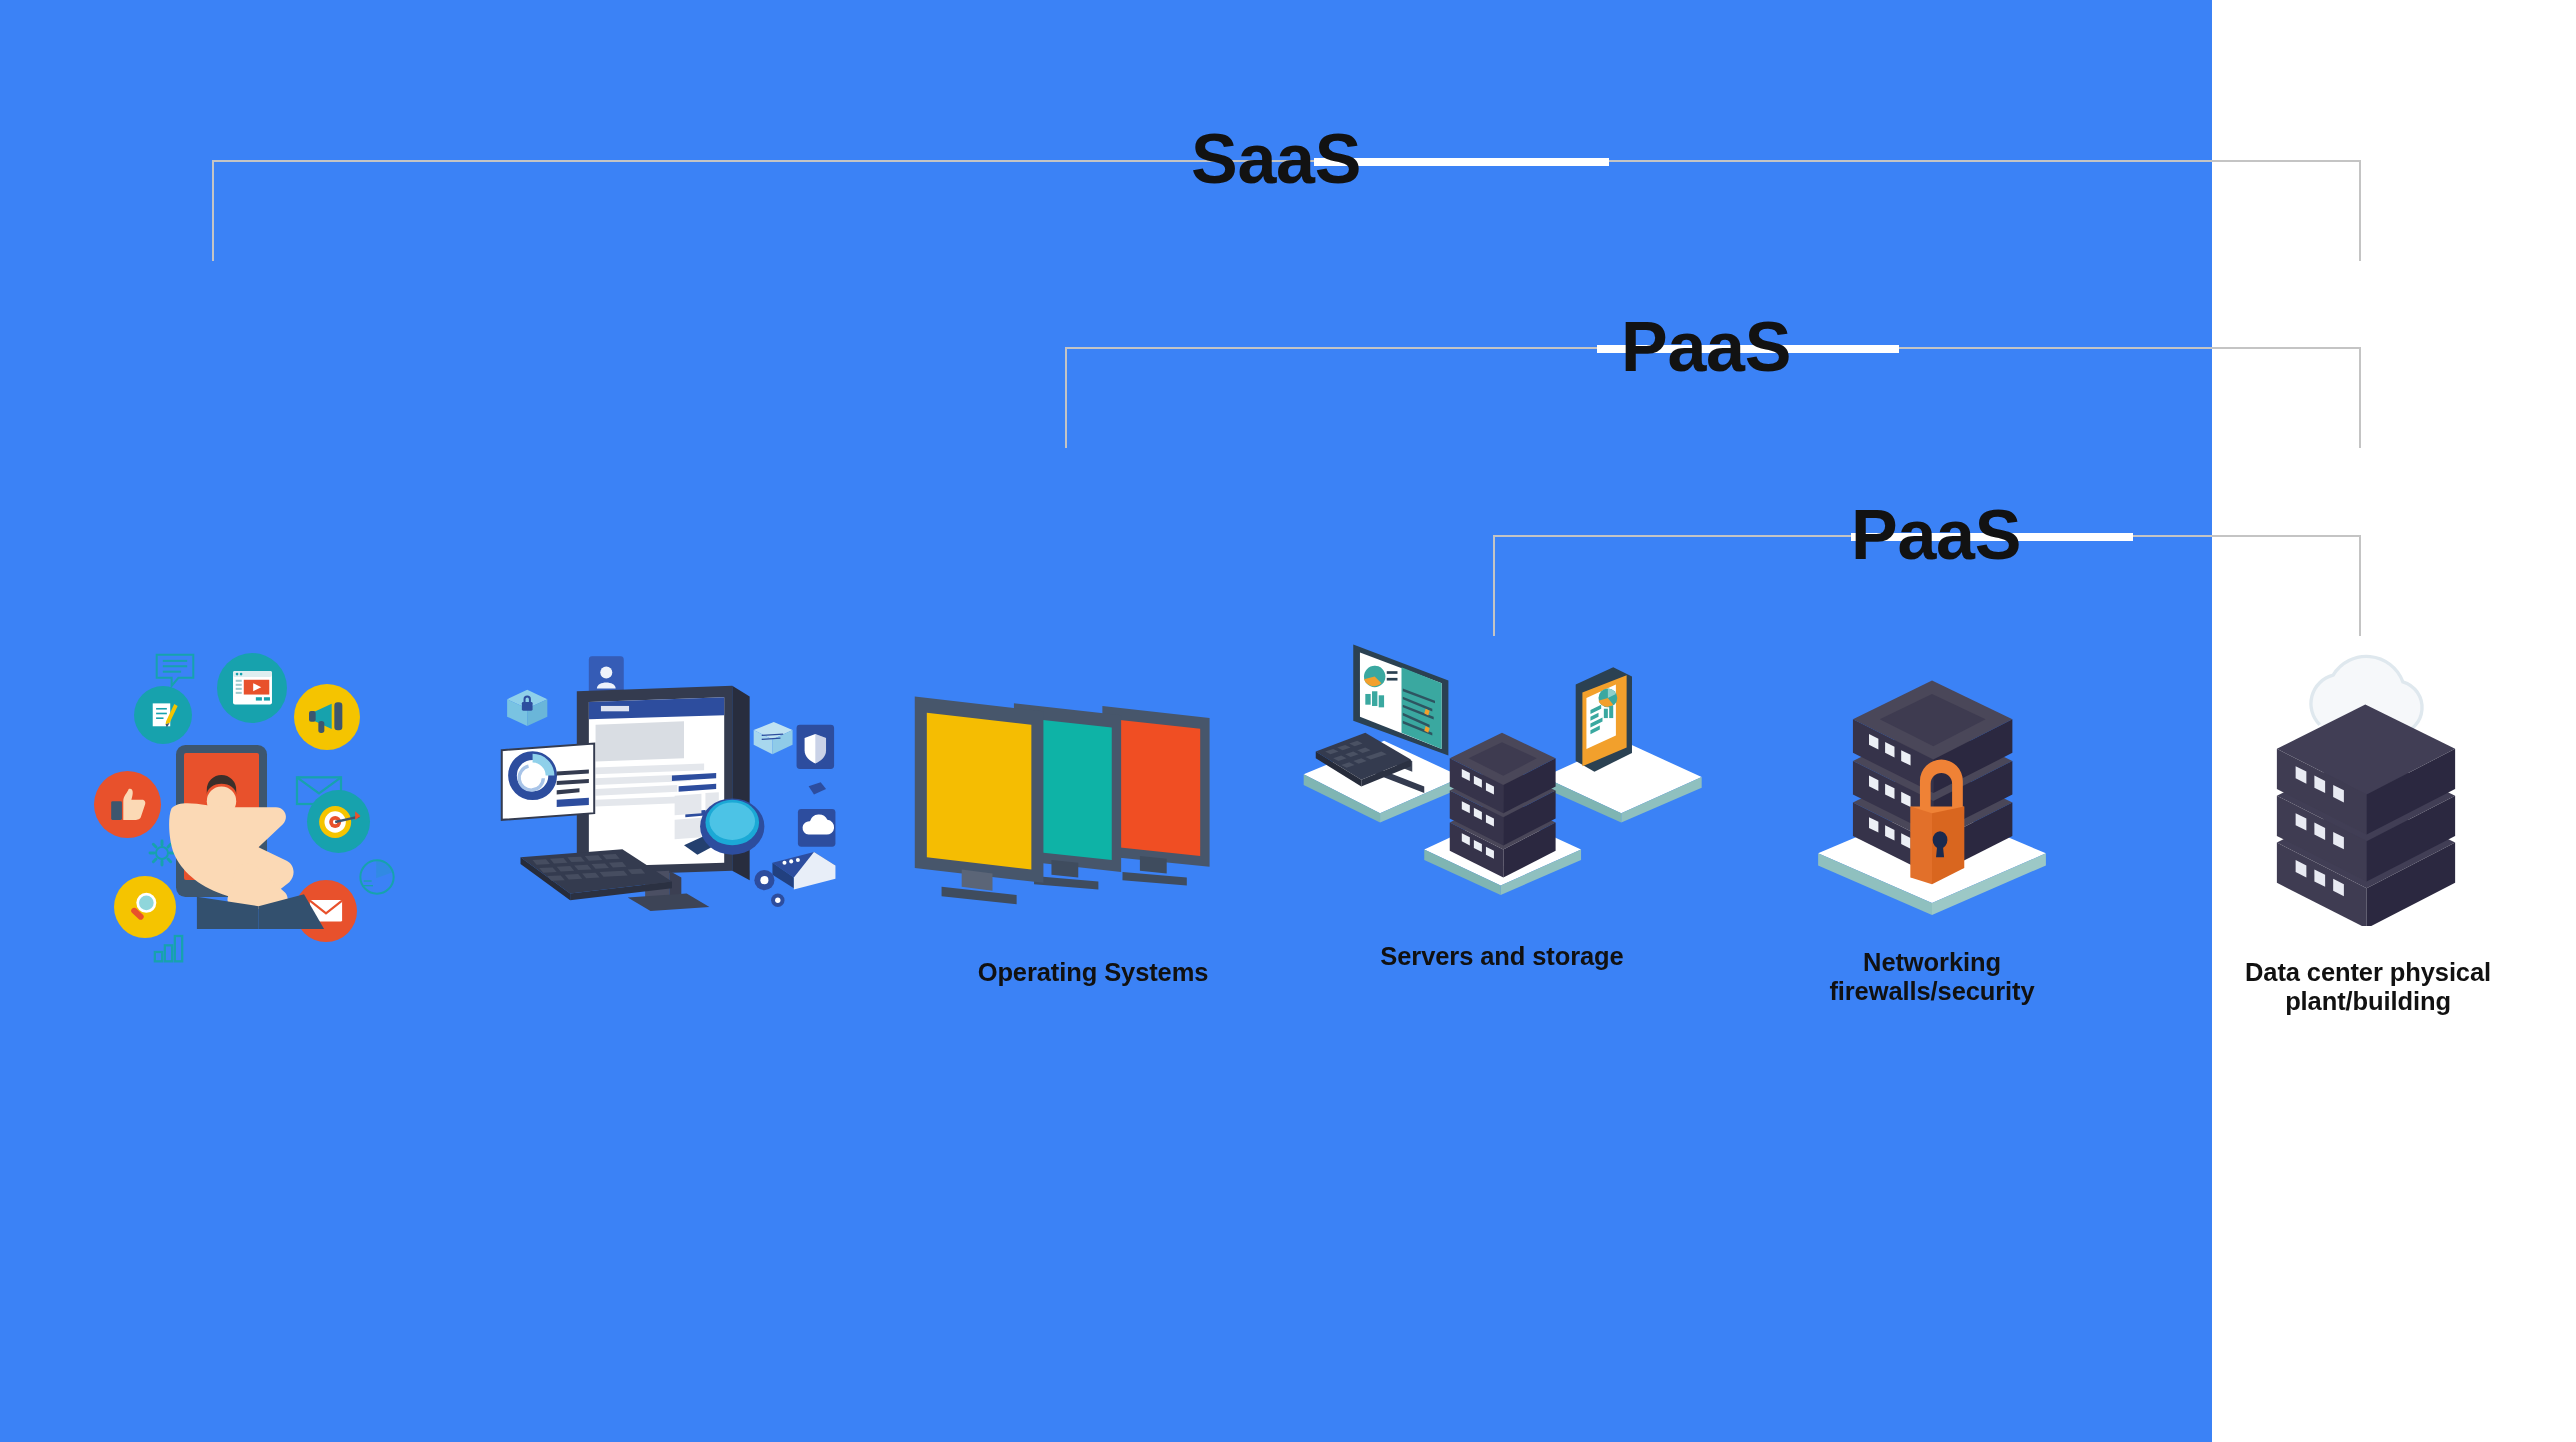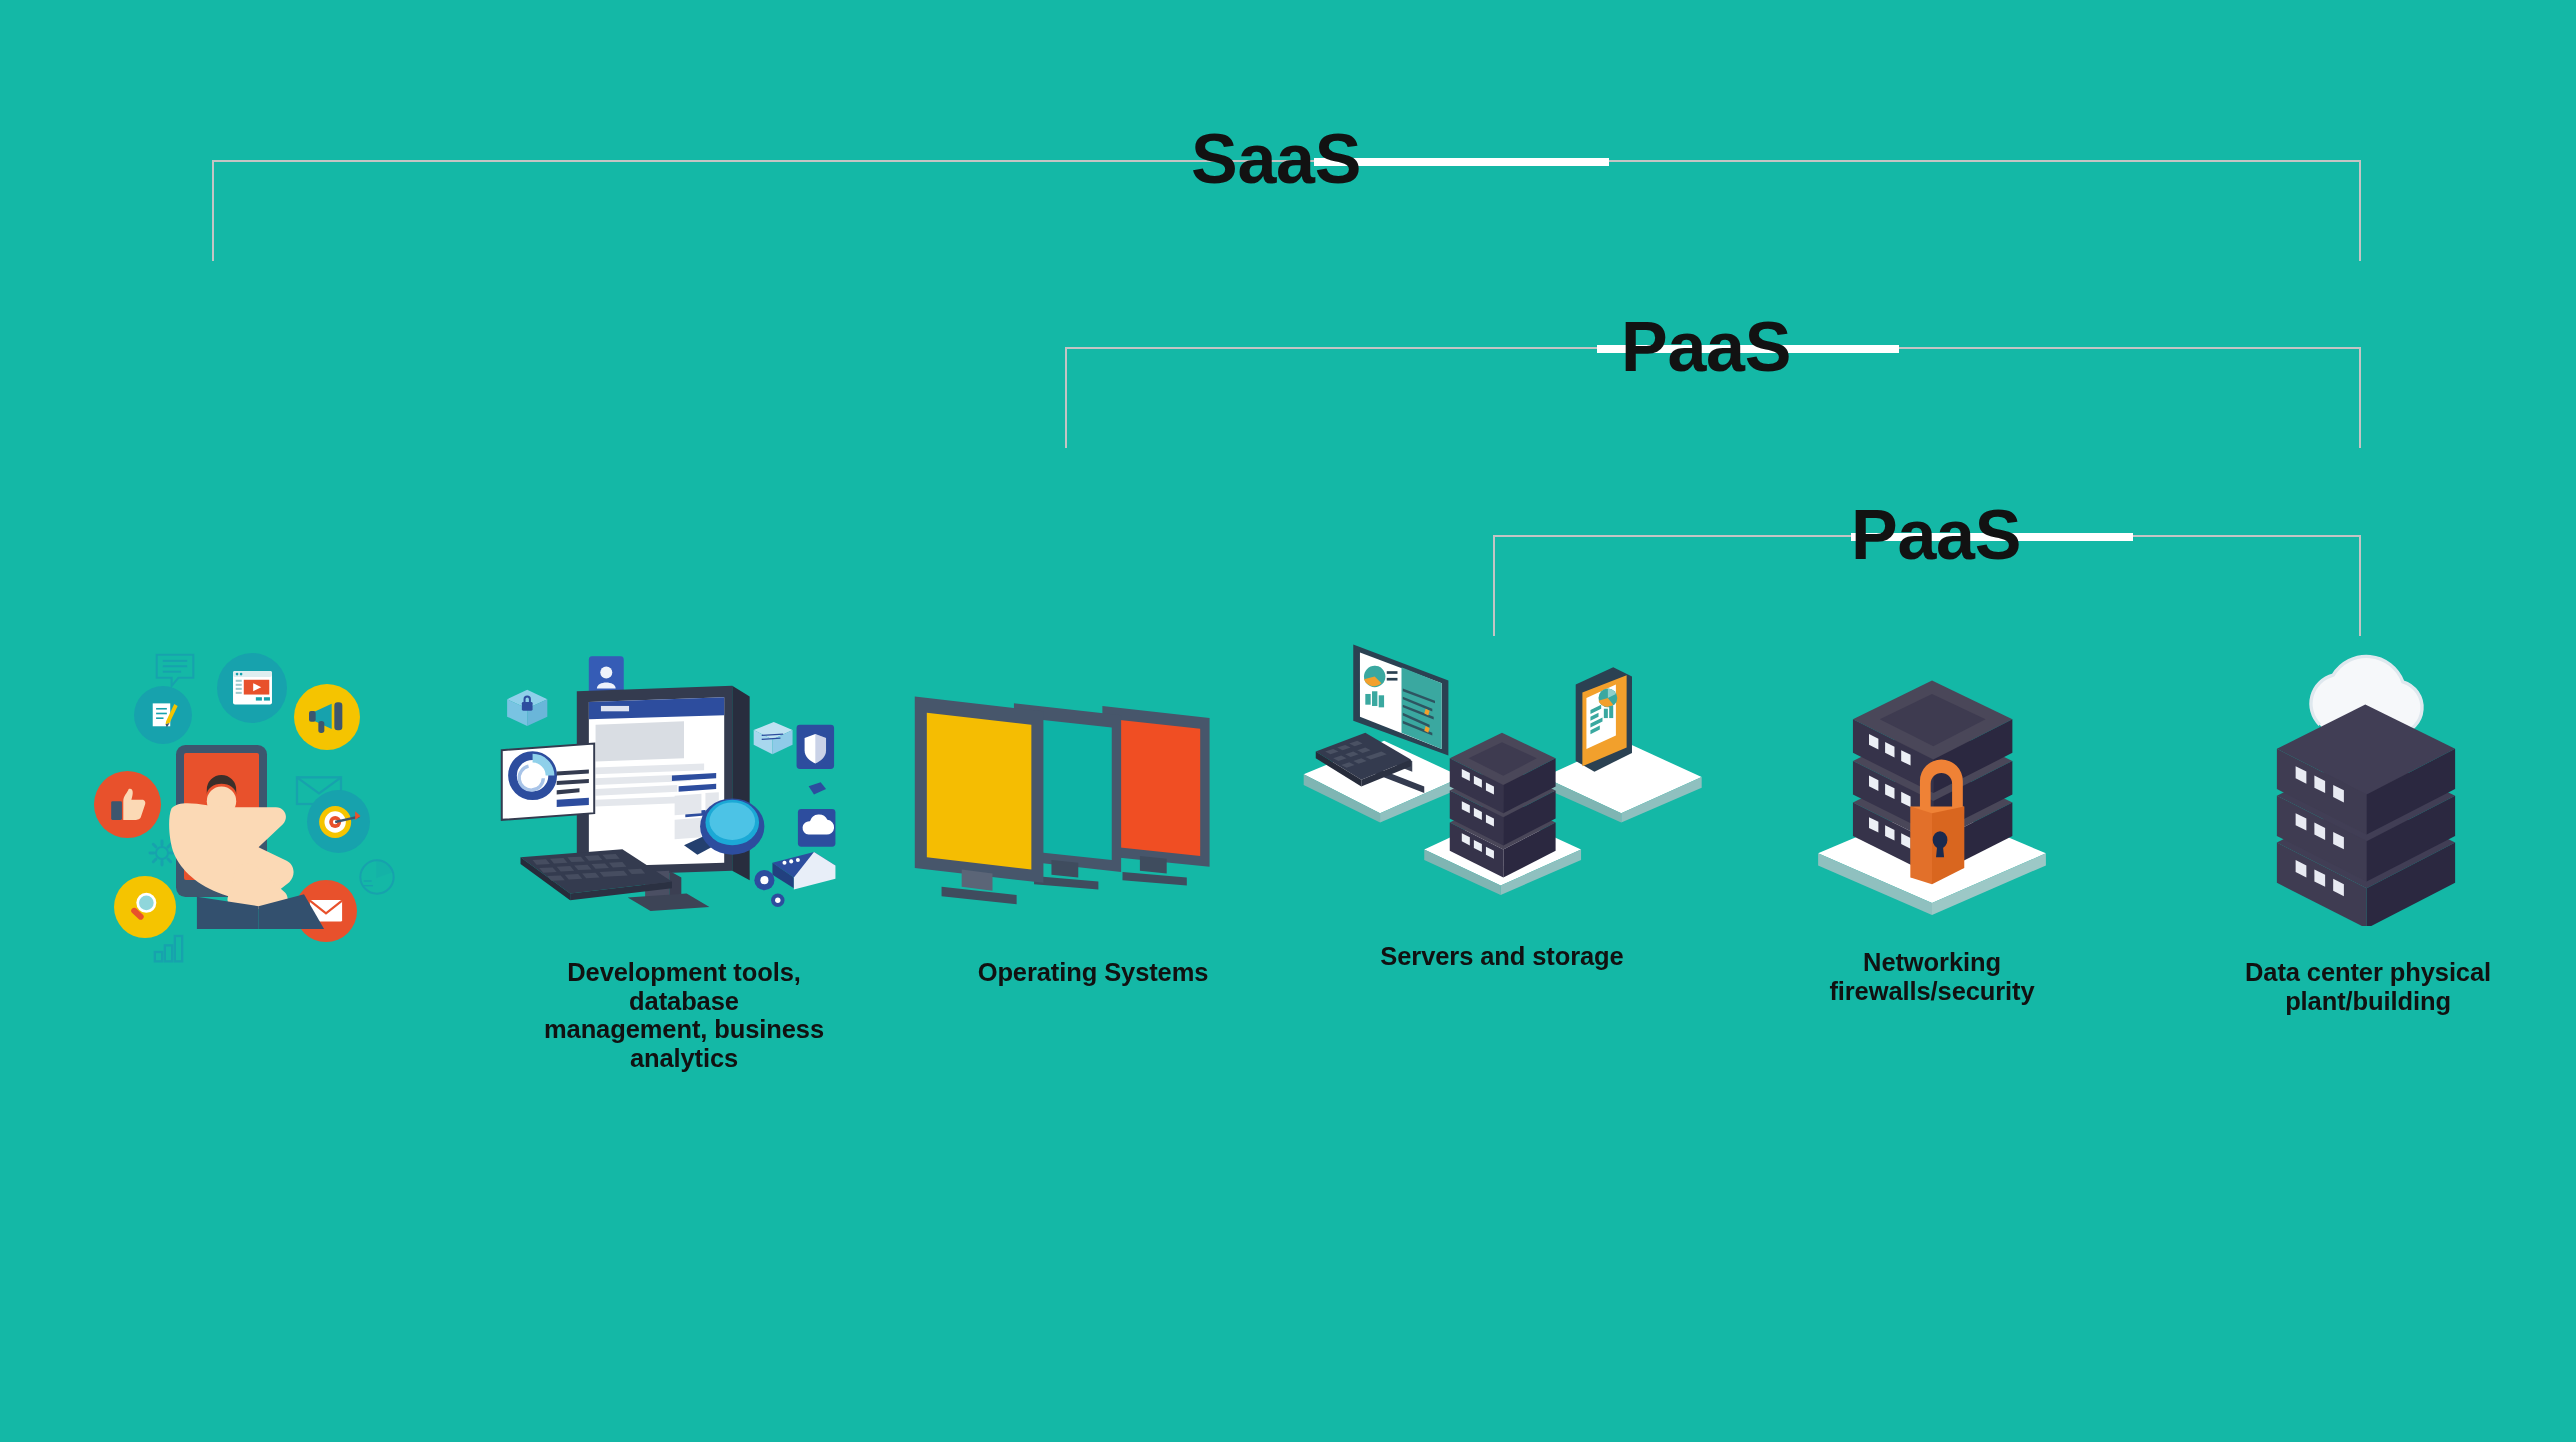--- a/index.html
+++ b/index.html
@@ -3,21 +3,21 @@
 <meta charset="utf-8">
 <title>Cloud Service Models</title>
 <style>
   * { box-sizing: border-box; margin: 0; padding: 0; }
   html, body {
     width: 2576px; height: 1442px;
     background: #ffffff;
     font-family: "Liberation Sans", sans-serif;
     overflow: hidden;
   }
-  #canvas { position: relative; width: 2576px; height: 1442px; background: #14b8a6; }
+  #canvas { position: relative; width: 2212px; height: 1442px; background: #3b82f6; }
 
   
   .tier { position: absolute; }
   .tier-label {
     position: absolute;
     font-weight: bold;
     color: #121212;
     white-space: nowrap;
     letter-spacing: -0.3px;
     z-index: 5;
@@ -356,28 +356,20 @@
             </g>
           <g fill="#2d4d9e">
             <circle cx="420" cy="352" r="15"></circle>
               <circle cx="420" cy="352" r="6" fill="#ffffff"></circle>
             <circle cx="440" cy="382" r="10"></circle>
               <circle cx="440" cy="382" r="4" fill="#ffffff"></circle>
           </g>
         </g>
       </svg>
     </div>
-    <div class="cap-wrap" style="top:314px;">
-      <div class="col-caption">
-        <div>Development tools,</div>
-        <div>database</div>
-        <div>management, business</div>
-        <div>analytics</div>
-      </div>
-    </div>
   </div>
 
   <div class="col" style="left:892px; top:644px; width:402px;">
     <div class="col-art">
       <svg width="402" height="282" viewBox="0 0 600 420" style="position:absolute;left:0;top:0;">
 
         <g>
           <path d="M314 92 L474 110 L474 332 L314 316 z" fill="#47566b"></path>
           <path d="M330 112 L460 126 L460 316 L330 302 z" fill="#f04e23"></path>
           <path d="M370 316 L410 320 L410 342 L370 338 z" fill="#3f4c5e"></path>

